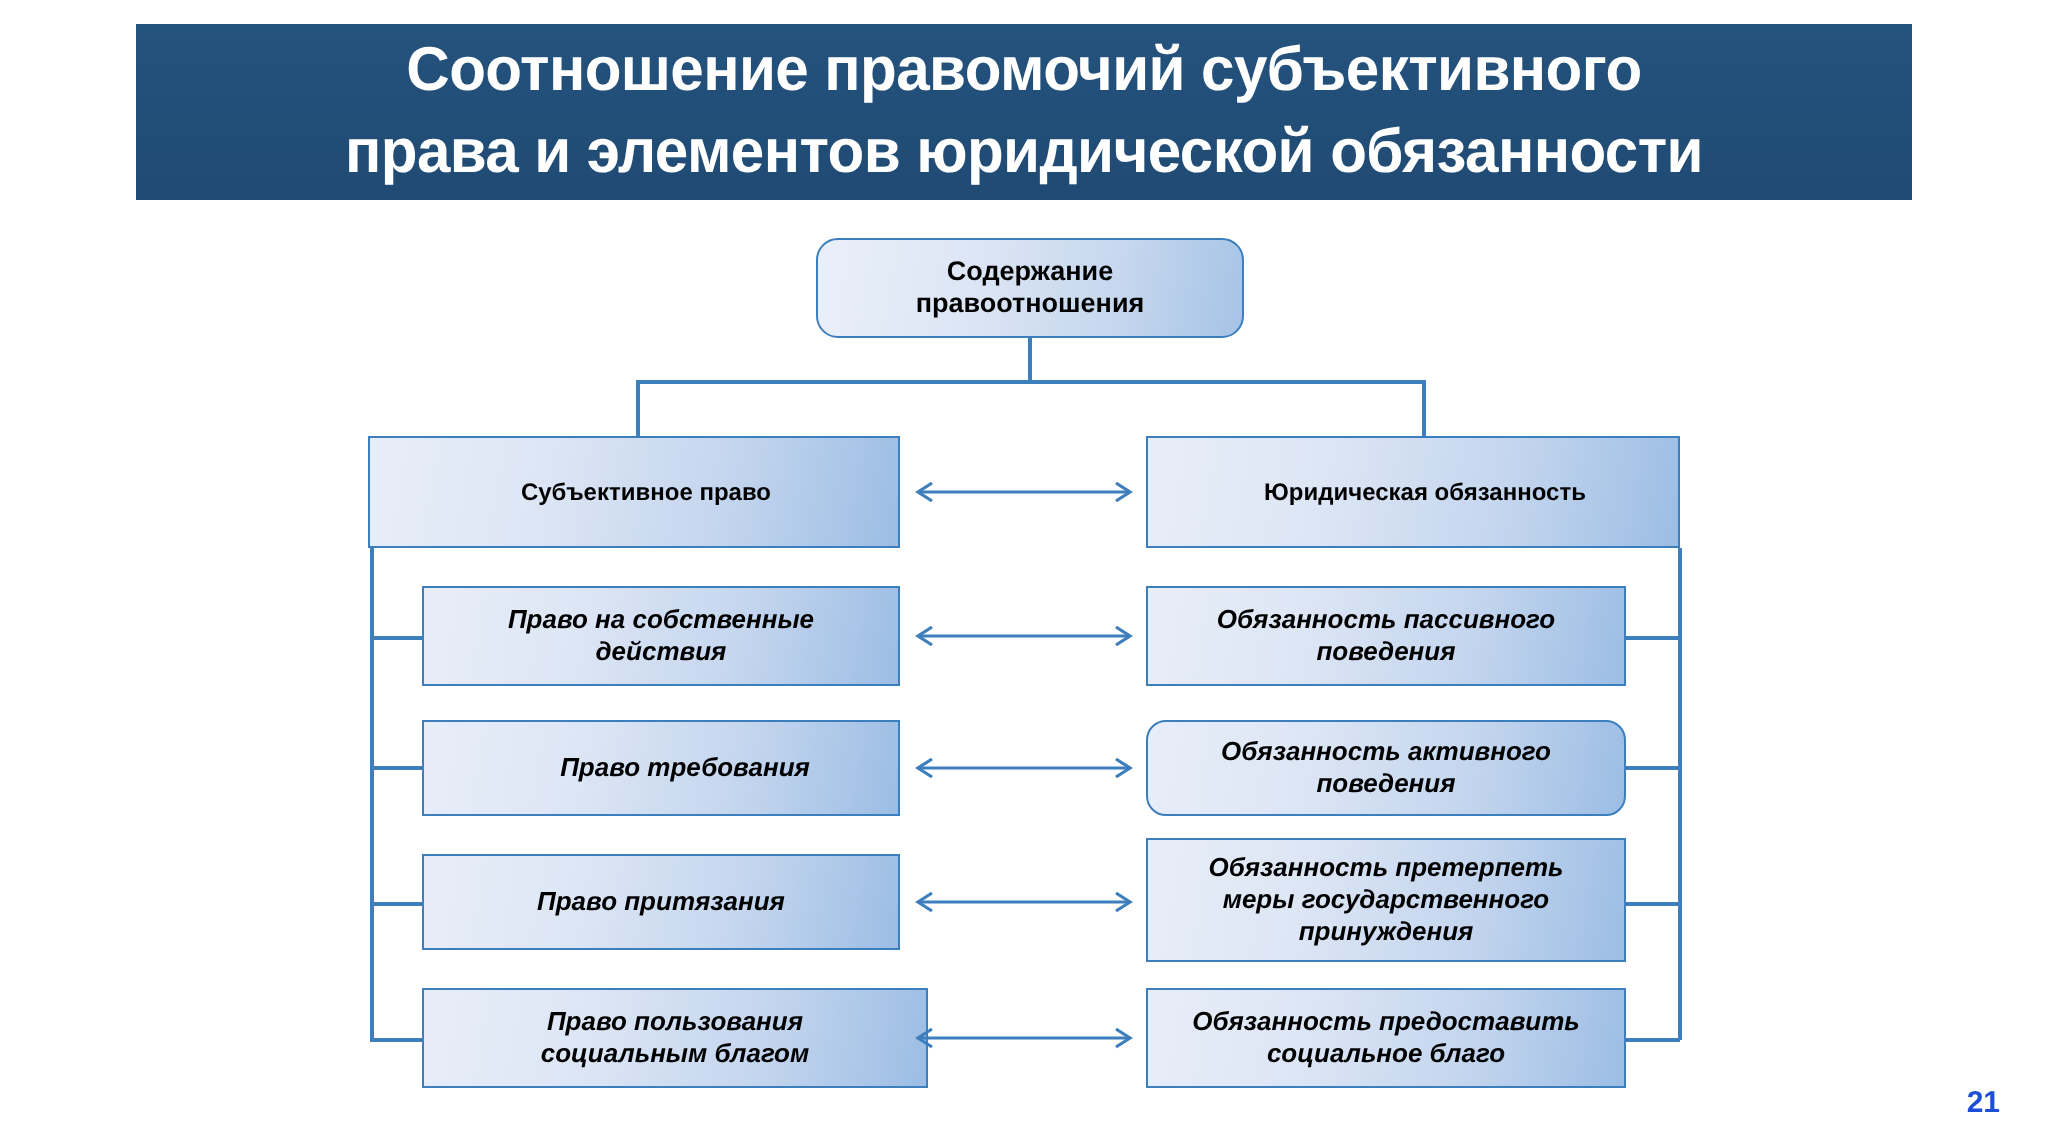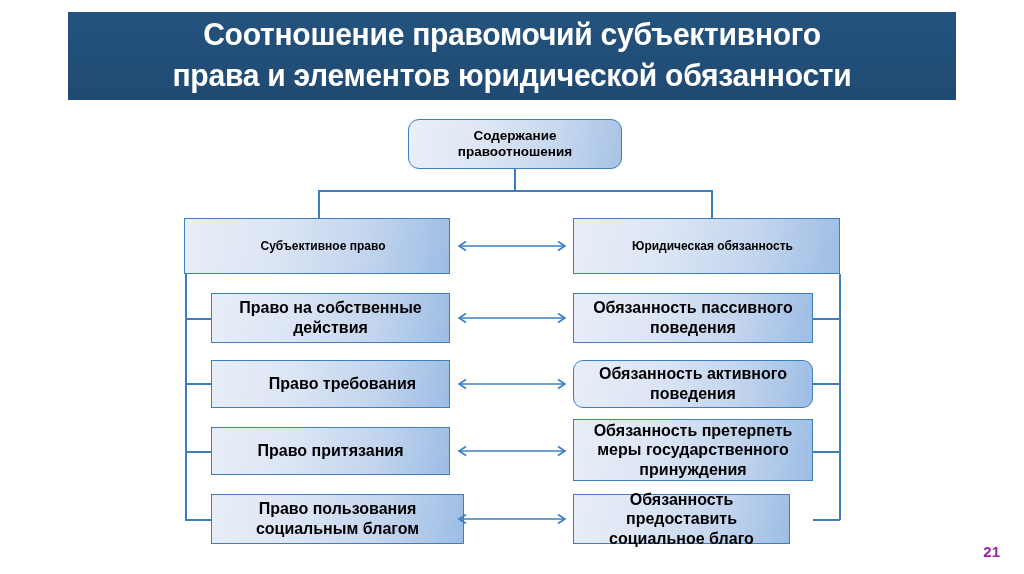--- a/index.html
+++ b/index.html
@@ -62,21 +62,22 @@
   .node.root {
     font-size: 13.5px;
     background: linear-gradient(100deg, #eaf0f9 0%, #dde6f5 35%, #c6d7ee 70%, #a6c3e6 100%);
     border-radius: 11px;
   }
   .node.branch {
     font-size: 12px;
     padding-left: 12px;
   }
   .node.leaf {
-    font-size: 16px;
+    font-size: 13px;
+    font-style: italic;
   }
 
   
   .line-h {
     position: absolute;
     background: #3d7ebd;
     height: 1.6px;
   }
   .line-v {
     position: absolute;
@@ -94,21 +95,21 @@
     width: 100%;
     height: 100%;
     overflow: visible;
   }
 
   
   #page-number {
     position: absolute;
     right: 24px;
     bottom: 14px;
-    color: #a21caf;
+    color: #1d4ed8;
     font-size: 15px;
     font-weight: bold;
   }
 </style>
 </head>
 <body>
 
 <div id="slide">
 
   <div id="title-banner">
@@ -174,21 +175,21 @@
   </div>
   <div class="node leaf" style="left:573px; top:360px; width:240px; height:48px;border-radius:10px;">
     <span>Обязанность активного
 поведения</span>
   </div>
   <div class="node leaf" style="left:573px; top:419px; width:240px; height:62px;">
     <span>Обязанность претерпеть
 меры государственного
 принуждения</span>
   </div>
-  <div class="node leaf" style="left:573px; top:494px; width:217px; height:50px;">
+  <div class="node leaf" style="left:573px; top:494px; width:240px; height:50px;">
     <span>Обязанность предоставить
 социальное благо</span>
   </div>
 
   <div class="arrow-double" style="left:452px; top:311px; width:120px;">
     <svg viewBox="0 0 120 14" preserveAspectRatio="none">
       <line x1="8" y1="7" x2="112" y2="7" stroke="#3d7ebd" stroke-width="1.6"></line>
       <polyline points="14,2.5 7,7 14,11.5" fill="none" stroke="#3d7ebd" stroke-width="1.6"></polyline>
       <polyline points="106,2.5 113,7 106,11.5" fill="none" stroke="#3d7ebd" stroke-width="1.6"></polyline>
     </svg>

